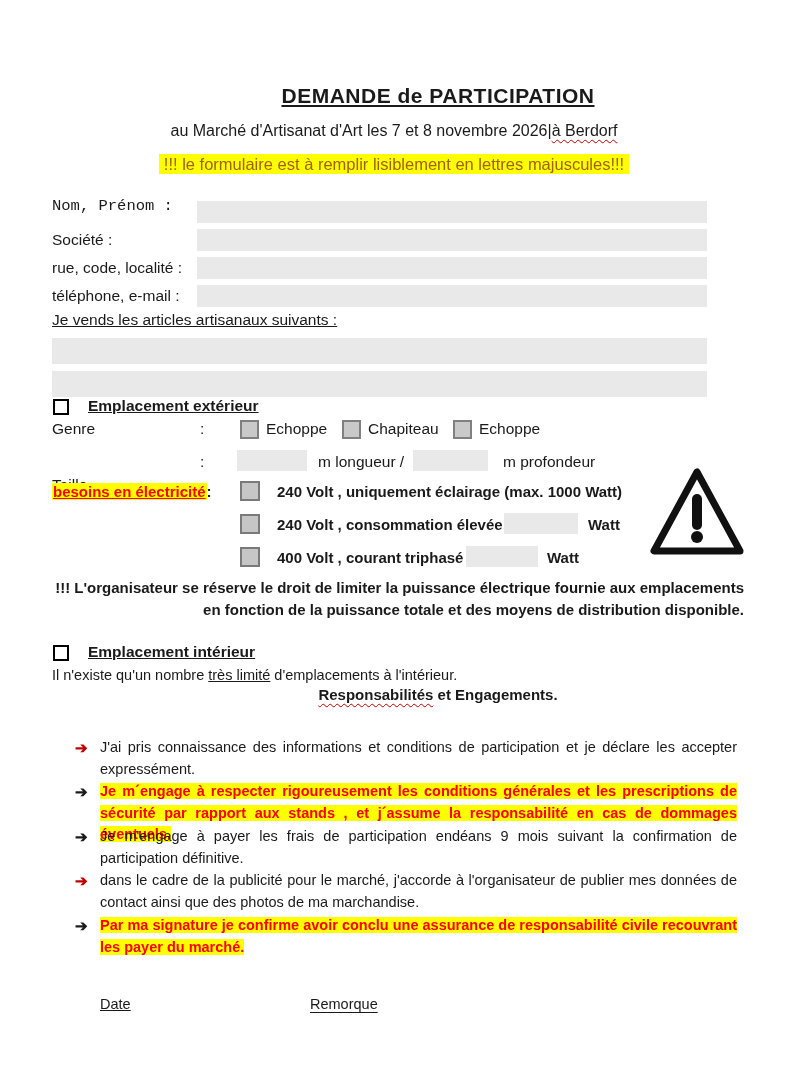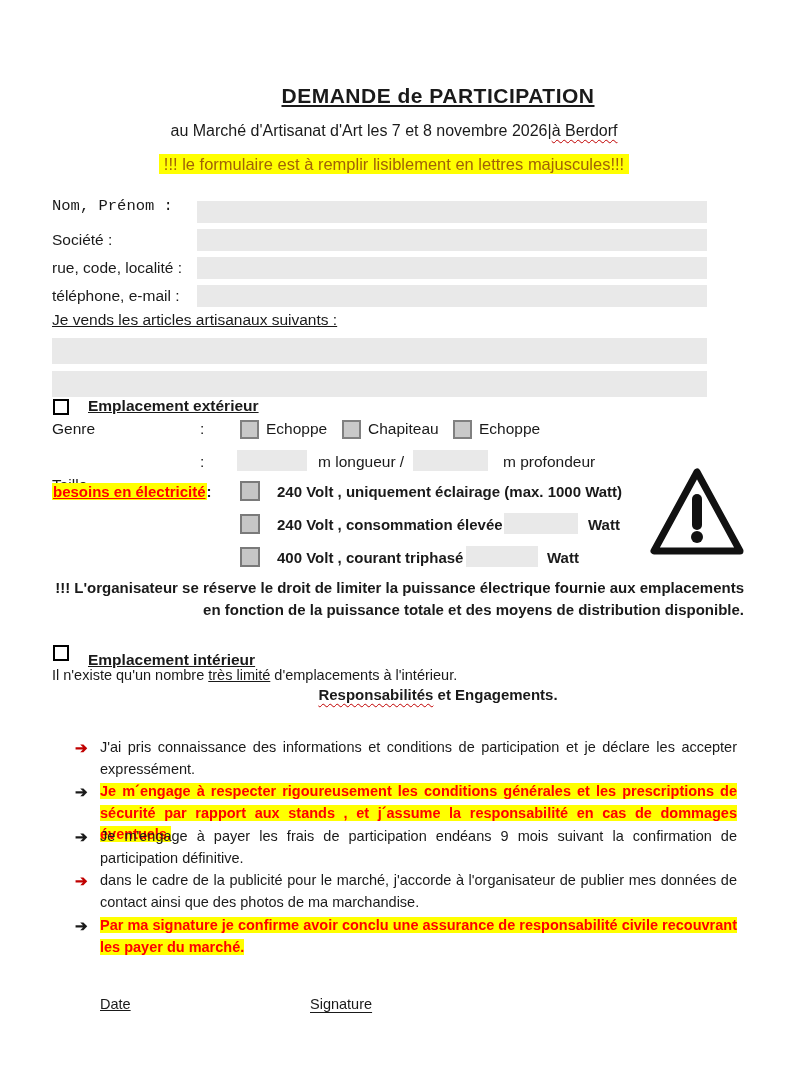--- a/index.html
+++ b/index.html
@@ -108,21 +108,21 @@
     <svg width="100" height="100" viewBox="0 0 100 100">
       <path d="M50 9 L7 88 L93 88 Z" fill="none" stroke="#111" stroke-width="7" stroke-linejoin="round"></path>
       <line x1="50" y1="36" x2="50" y2="62" stroke="#111" stroke-width="10" stroke-linecap="round"></line>
       <circle cx="50" cy="74" r="6" fill="#111"></circle>
     </svg>
   </div>
 
   <div class="abs warn-par" style="left:52px;top:577px;width:692px;">!!! L'organisateur se réserve le droit de limiter la puissance électrique fournie aux emplacements en fonction de la puissance totale et des moyens de distribution disponible.</div>
 
   <div class="abs cb-plain" style="left:53px;top:645px;"></div>
-  <div class="abs section-title" style="left:88px;top:643px;margin-top:8px;">Emplacement intérieur</div>
+  <div class="abs section-title" style="left:88px;top:643px;">Emplacement intérieur</div>
 
   <div class="abs note" style="left:52px;top:667px;">
     <span>Il n'existe qu'un nombre </span><span class="u">très limité</span><span> d'emplacements à l'intérieur.</span>
   </div>
 
   <div class="abs center resp-title" style="top:686px;margin-left:44px;">
     <span class="wavy">Responsabilités</span><span> et Engagements.</span>
   </div>
 
   <div class="bullet" style="top:737px;">
@@ -144,15 +144,15 @@
     <span class="arrow red">➔</span>
     <span class="btext">dans le cadre de la publicité pour le marché, j'accorde à l'organisateur de publier mes données de contact ainsi que des photos de ma marchandise.</span>
   </div>
 
   <div class="bullet" style="top:915px;">
     <span class="arrow black">➔</span>
     <span class="btext"><span class="bhl">Par ma signature je confirme avoir conclu une assurance de responsabilité civile recouvrant les payer du marché.</span></span>
   </div>
 
   <div class="abs footer-lbl" style="left:100px;top:996px;">Date</div>
-  <div class="abs footer-lbl wavy" style="left:310px;top:996px;">Signature</div>
+  <div class="abs footer-lbl wavy" style="left:310px;top:996px;">Remorque</div>
 
 </div>
 
 </body></html>

